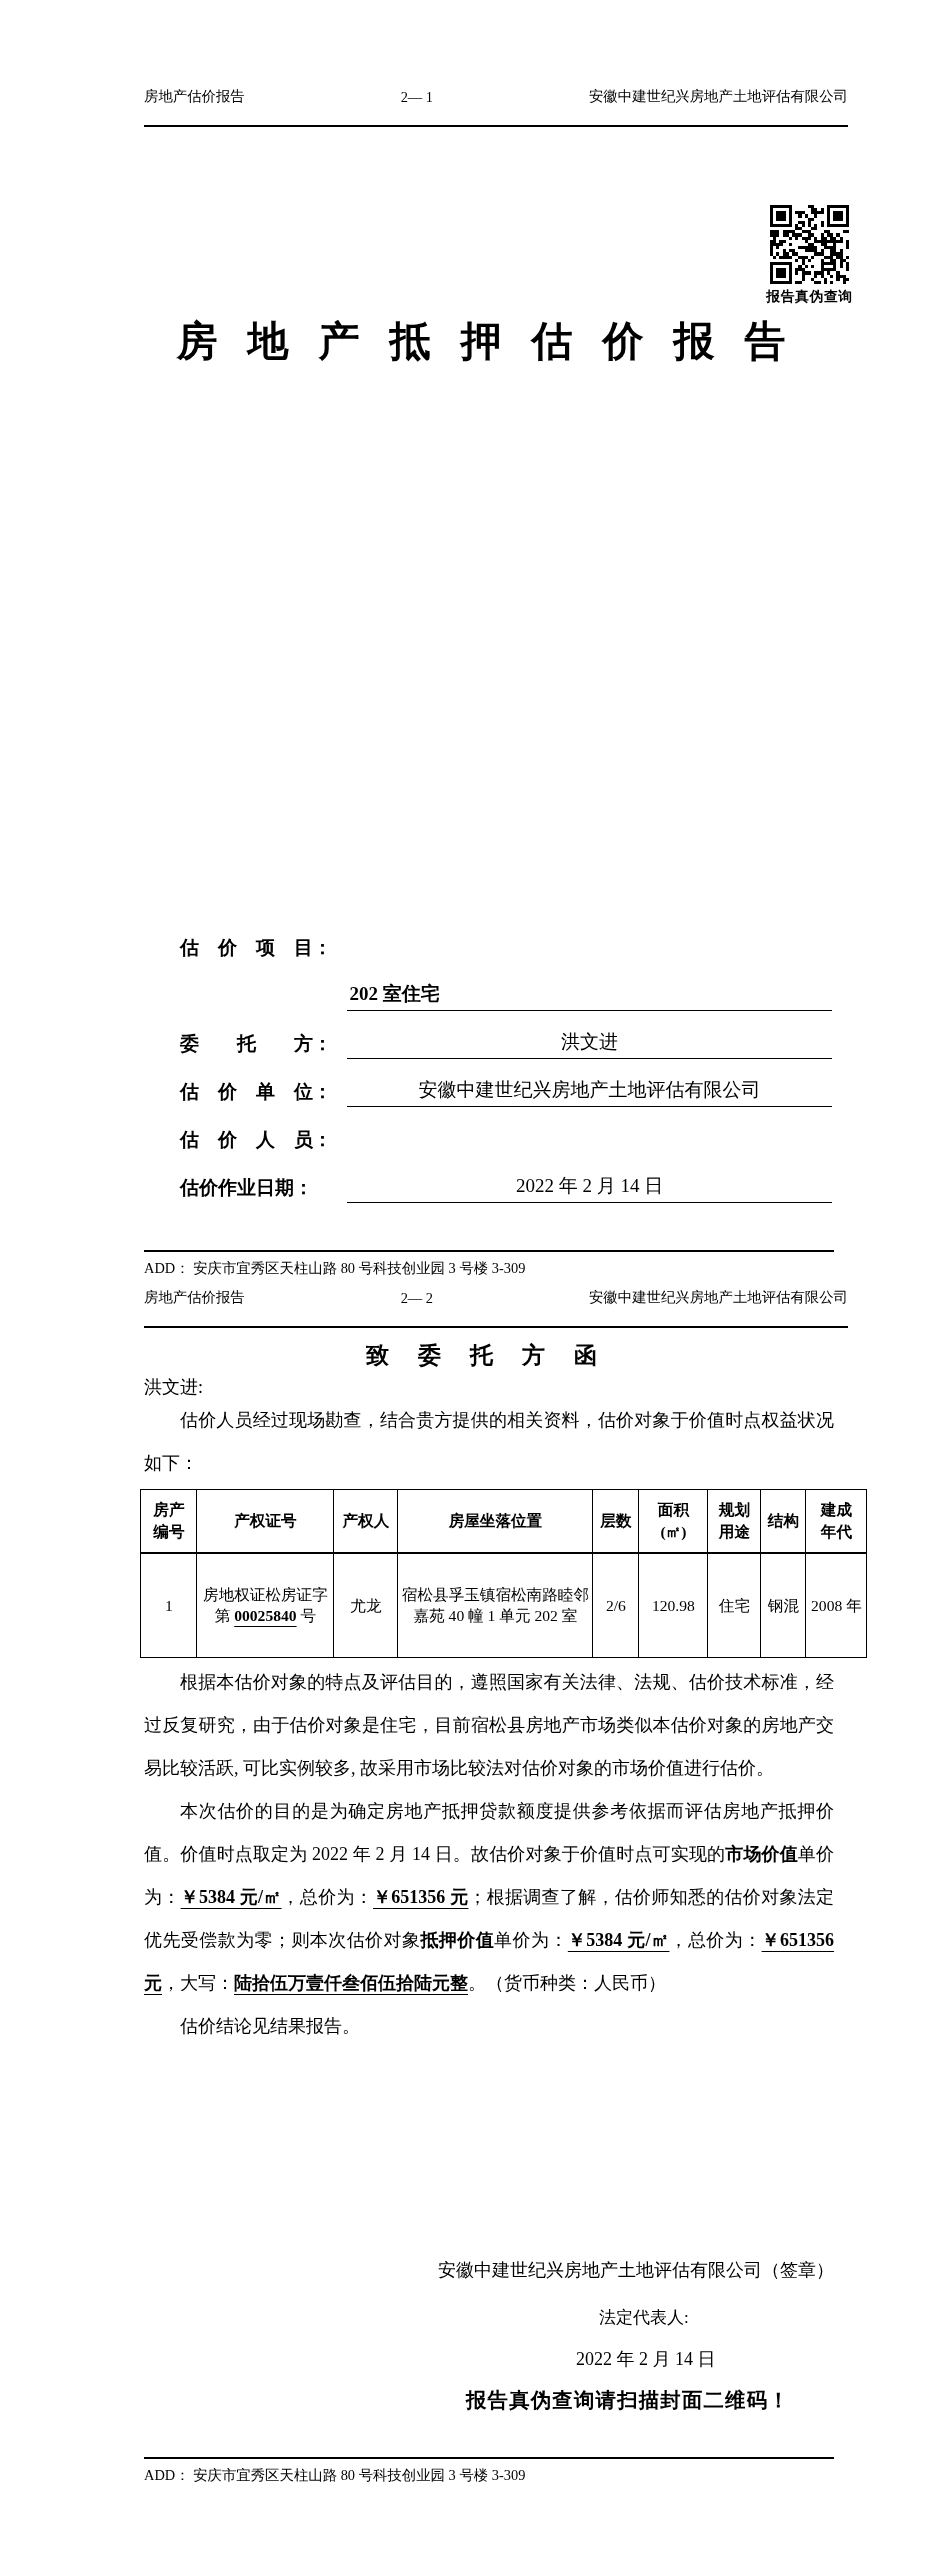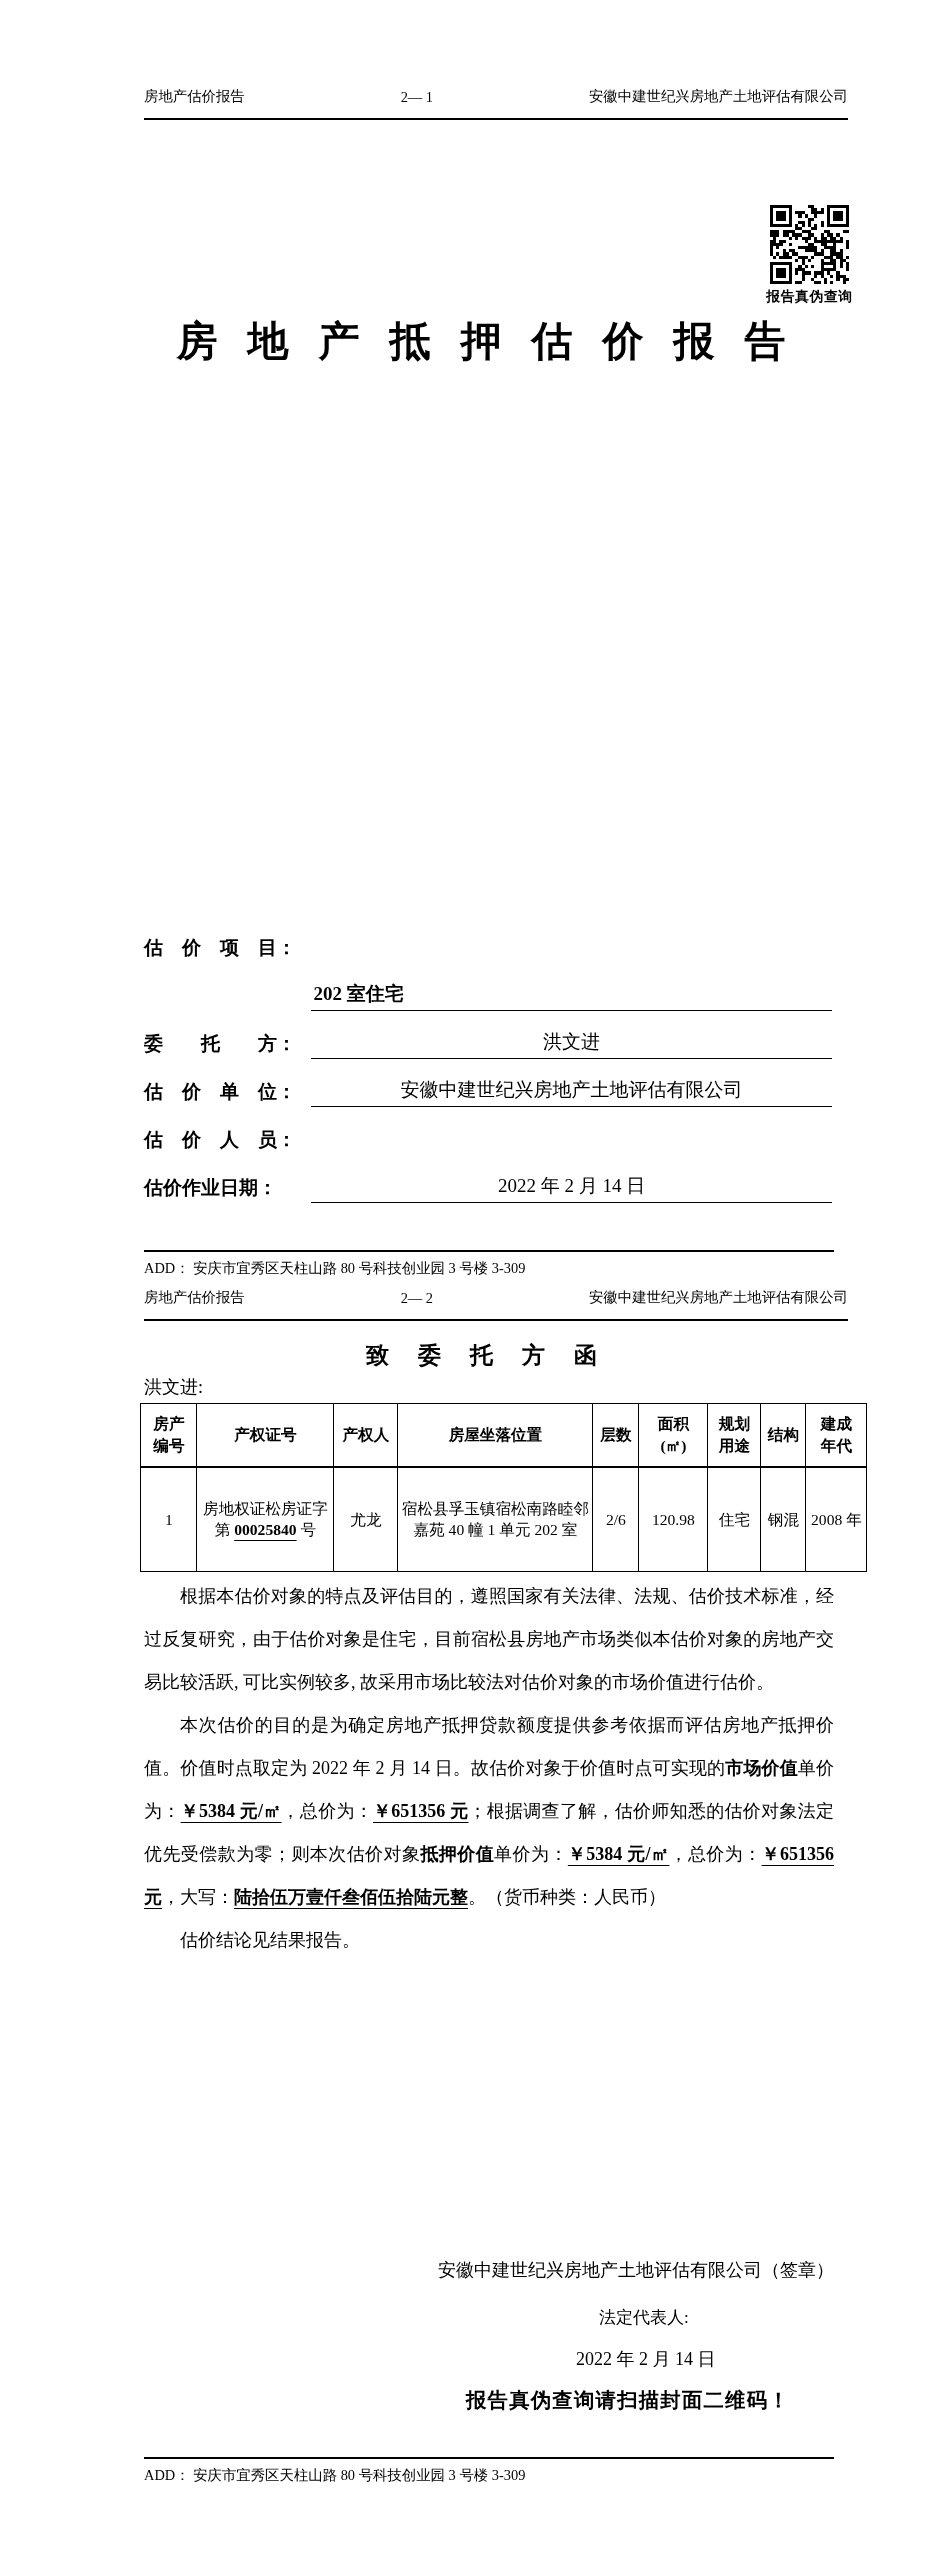--- a/index.html
+++ b/index.html
@@ -2,36 +2,36 @@
 <html style="font-size:9.6px"><head>
 <meta charset="utf-8">
 <style>
   * { margin:0; padding:0; box-sizing:border-box; }
   html,body { background:#e8e8e8; }
   body { font-family:"Liberation Serif","DejaVu Serif",serif; color:#000; }
   .page { position:relative; width:951px; height:2576px; background:#ffffff; margin:0 auto; overflow:hidden; }
 
   
   .hdr { position:absolute; left:144px; width:704px; display:flex; justify-content:space-between;
-         align-items:flex-end; font-size:14.4px; padding-bottom:12px; border-bottom:2.4px solid #000; }
+         align-items:flex-end; font-size:14.4px; padding-bottom:19px; border-bottom:2.4px solid #000; }
   .hdr1 { top:87px; }
   .hdr2 { top:1288px; }
 
   
   .qr-block { position:absolute; left:765px; top:205px; width:89px; text-align:center; }
   .qr-box svg { width:79px; height:79px; shape-rendering:crispEdges; display:block; margin:0 auto; }
   .qr-caption { font-weight:bold; font-size:13.8px; margin-top:4.2px; letter-spacing:0.6px; }
 
   .main-title { position:absolute; top:314px; left:144px; width:704px; text-align:center;
                 font-size:41px; font-weight:bold; letter-spacing:30px; white-space:nowrap; }
   .doc-number { position:absolute; top:425px; left:144px; width:704px; text-align:center; font-size:20.4px; }
 
   
   .fields { position:absolute; left:144px; top:915px; width:688px; font-size:19px; }
-  .field-row { display:flex; align-items:flex-end; height:48px; }
+  .field-row { display:flex; align-items:flex-end; height:48px;margin-left:36px; }
   .field-label { width:167px; flex:none; font-weight:bold; white-space:pre; padding-bottom:2.4px; }
   .field-value { flex:1; border-bottom:1.8px solid #000; padding:0 2.4px 3px 2.4px;
                  display:flex; align-items:flex-end; justify-content:center; min-height:29px; }
   .field-value.left { justify-content:flex-start; font-weight:bold; }
 
   .footer { position:absolute; left:144px; width:690px; border-top:2.4px solid #000;
             padding-top:7px; font-size:14.4px; }
   .footer1 { top:1250px; }
   .footer2 { top:2457px; }
 
@@ -120,20 +120,21 @@
   <header class="hdr hdr2">
     <span>房地产估价报告</span>
     <span>2— 2</span>
     <span>安徽中建世纪兴房地产土地评估有限公司</span>
   </header>
 
   <h2 class="letter-title">致委托方函</h2>
   <div class="salutation">洪文进:</div>
 
   <div class="letter-body">
+    <p>估价人员经过现场勘查，结合贵方提供的相关资料，估价对象于价值时点权益状况如下：</p>
 
     <table class="prop">
       <colgroup>
         <col style="width:56px">
           <col style="width:137px">
           <col style="width:64px">
         <col style="width:195px">
           <col style="width:46px">
           <col style="width:69px">
         <col style="width:53px">

